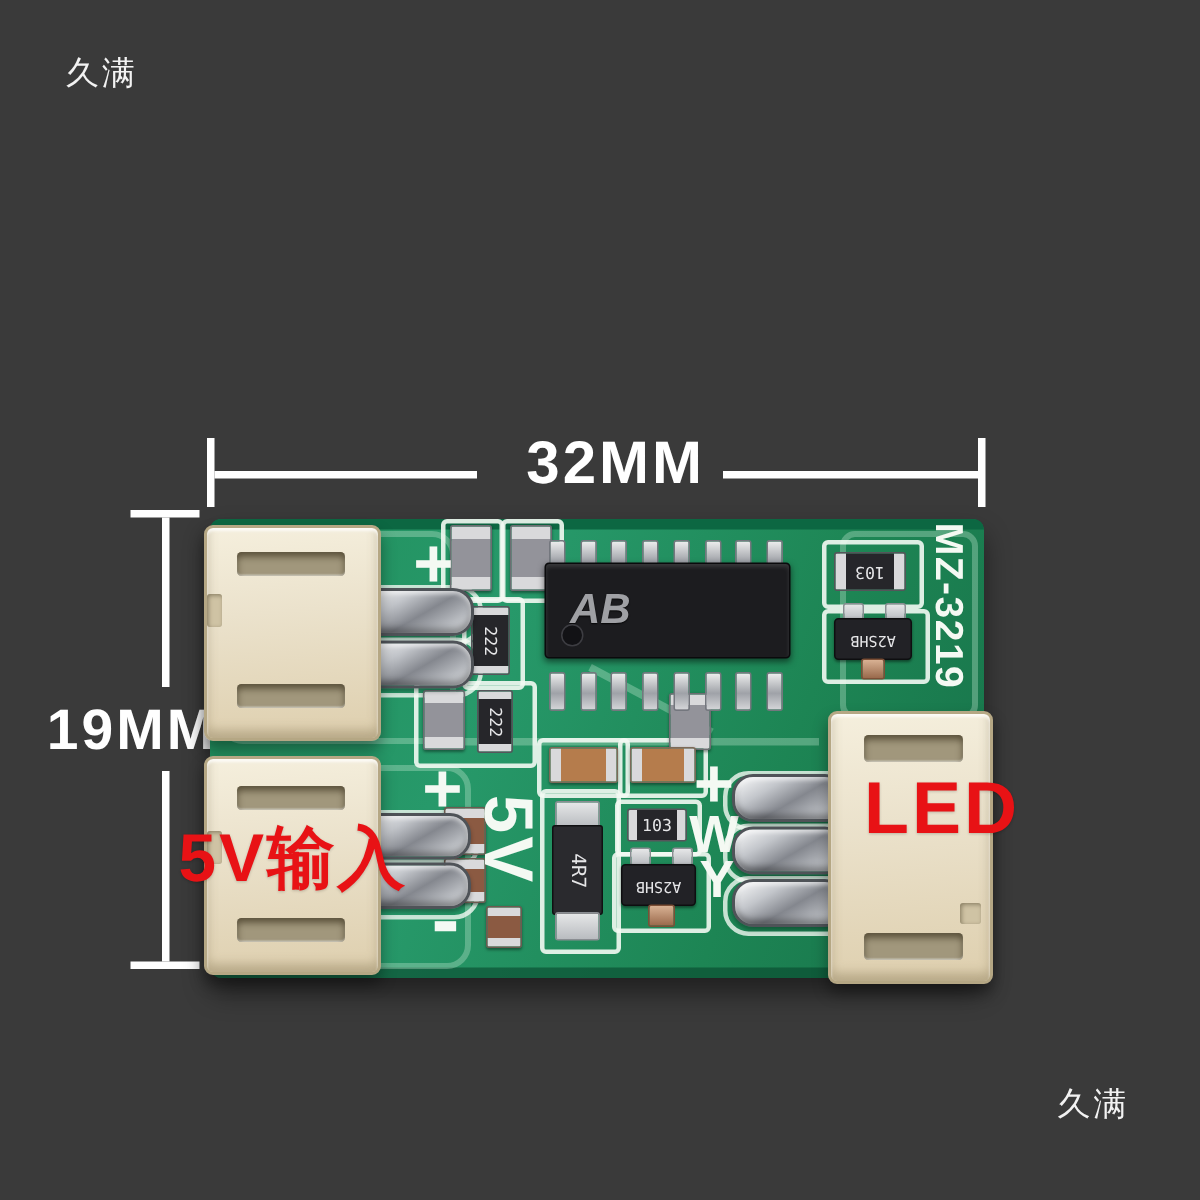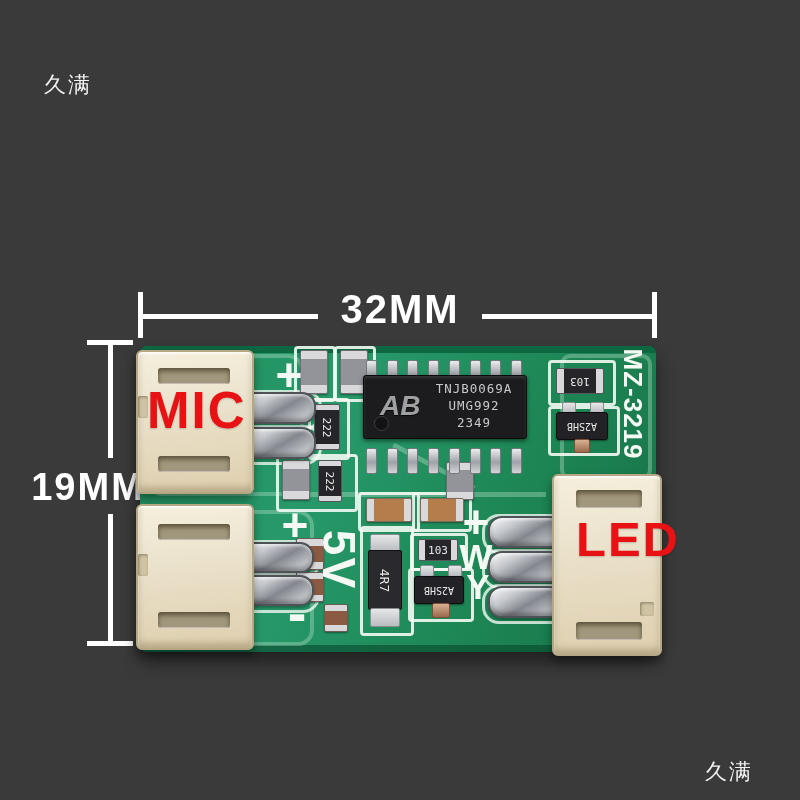--- a/index.html
+++ b/index.html
@@ -1,18 +1,18 @@
 <!DOCTYPE html>
 <html><head>
 <meta charset="utf-8">
 <style>
   html,body{margin:0;padding:0;background:#222;}
   .canvas{position:relative;width:800px;height:800px;background:#3a3a3a;overflow:hidden;
           font-family:"Liberation Sans",sans-serif;}
-  .wm{position:absolute;color:#f2f2f2;font-size:22px;letter-spacing:2px;margin-top:36px;}
+  .wm{position:absolute;color:#f2f2f2;font-size:22px;letter-spacing:2px;}
   .page-title{position:absolute;left:0;right:0;top:112px;text-align:center;color:#f7f7f7;
               font-size:76px;font-weight:900;letter-spacing:3px;line-height:1;}
   .dim-bar{position:absolute;background:#ffffff;}
   .dim-label{position:absolute;color:#ffffff;font-weight:800;text-align:center;letter-spacing:2px;}
   
   .pcb{position:absolute;left:140px;top:346px;width:516px;height:306px;border-radius:8px;
        background:linear-gradient(112deg,#218f5c 0%,#27996a 35%,#1d8554 70%,#177149 100%);
        box-shadow:0 10px 18px rgba(0,0,0,.45);}
   .edge-top{position:absolute;left:0;top:0;width:516px;height:7px;background:#0c6742;border-radius:8px 8px 0 0;}
   .edge-bottom{position:absolute;left:0;top:299px;width:516px;height:7px;background:rgba(8,70,45,.6);border-radius:0 0 8px 8px;}
@@ -77,21 +77,21 @@
 
   <div class="wm" style="left:44px;top:34px;">久满</div>
   <div class="wm" style="left:705px;top:721px;">久满</div>
 
 
   <div>
     <div class="dim-bar" style="left:138px;top:292px;width:5px;height:46px;"></div>
     <div class="dim-bar" style="left:652px;top:292px;width:5px;height:46px;"></div>
     <div class="dim-bar" style="left:143px;top:314px;width:175px;height:5px;"></div>
     <div class="dim-bar" style="left:482px;top:314px;width:170px;height:5px;"></div>
-    <div class="dim-label" style="left:330px;top:287px;width:140px;font-size:40px;">32MM</div>
+    <div class="dim-label" style="left:330px;top:287px;width:140px;font-size:40px;text-align:right;">32MM</div>
   </div>
 
   <div>
     <div class="dim-bar" style="left:87px;top:340px;width:46px;height:5px;"></div>
     <div class="dim-bar" style="left:87px;top:641px;width:46px;height:5px;"></div>
     <div class="dim-bar" style="left:108px;top:345px;width:5px;height:113px;"></div>
     <div class="dim-bar" style="left:108px;top:514px;width:5px;height:127px;"></div>
     <div class="dim-label" style="left:24px;top:466px;width:128px;font-size:38px;">19MM</div>
   </div>
 
@@ -175,25 +175,20 @@
           <div class="ic-pin"></div>
           <div class="ic-pin"></div>
           <div class="ic-pin"></div>
           <div class="ic-pin"></div>
           <div class="ic-pin"></div>
           <div class="ic-pin"></div>
       </div>
       <div class="ic-body">
         <div class="ic-logo">AB</div>
         <div class="ic-dimple"></div>
-        <div class="ic-text">
-          <div>TNJB0069A</div>
-          <div>UMG992</div>
-          <div>2349</div>
-        </div>
       </div>
       <div class="ic-row" style="top:88px;">
         <div class="ic-pin"></div>
           <div class="ic-pin"></div>
           <div class="ic-pin"></div>
           <div class="ic-pin"></div>
           <div class="ic-pin"></div>
           <div class="ic-pin"></div>
           <div class="ic-pin"></div>
           <div class="ic-pin"></div>
@@ -227,16 +222,16 @@
     <div class="silk-text" style="left:127px;top:9px;width:44px;height:40px;font-size:46px;">+</div>
     <div class="silk-text" style="left:133px;top:159px;width:44px;height:40px;font-size:46px;">+</div>
     <div class="silk-text" style="left:314px;top:156px;width:44px;height:40px;font-size:46px;">+</div>
     <div class="silk-text" style="left:314px;top:192px;width:44px;height:38px;font-size:35px;">W</div>
     <div class="silk-text" style="left:316px;top:222px;width:44px;height:38px;font-size:35px;">Y</div>
     <div class="silk-text" style="left:135px;top:246px;width:44px;height:40px;font-size:56px;">-</div>
     <div class="silk-text vtext" style="left:149px;top:190px;width:100px;height:48px;font-size:46px;letter-spacing:2px;">5V</div>
     <div class="silk-text vtext" style="left:427px;top:42px;width:132px;height:32px;font-size:26px;font-weight:800;letter-spacing:1px;">MZ-3219</div>
   </div>
 
-  <div class="red-label" style="left:147px;top:385px;font-size:51px;">MIC</div>
+  <div class="red-label" style="left:119px;top:549px;font-size:45px;">5V输入</div>
   <div class="red-label" style="left:576px;top:515px;font-size:49px;">LED</div>
 
 </div>
 
 </body></html>

